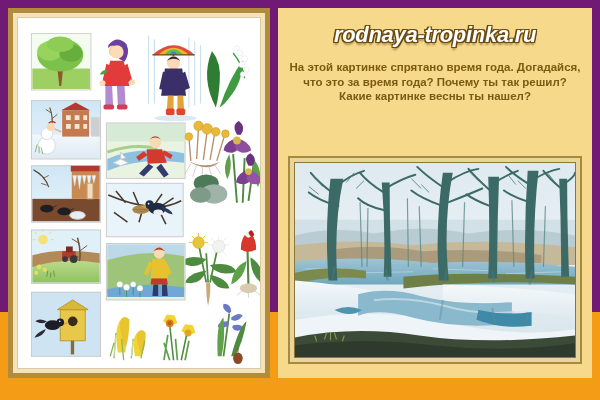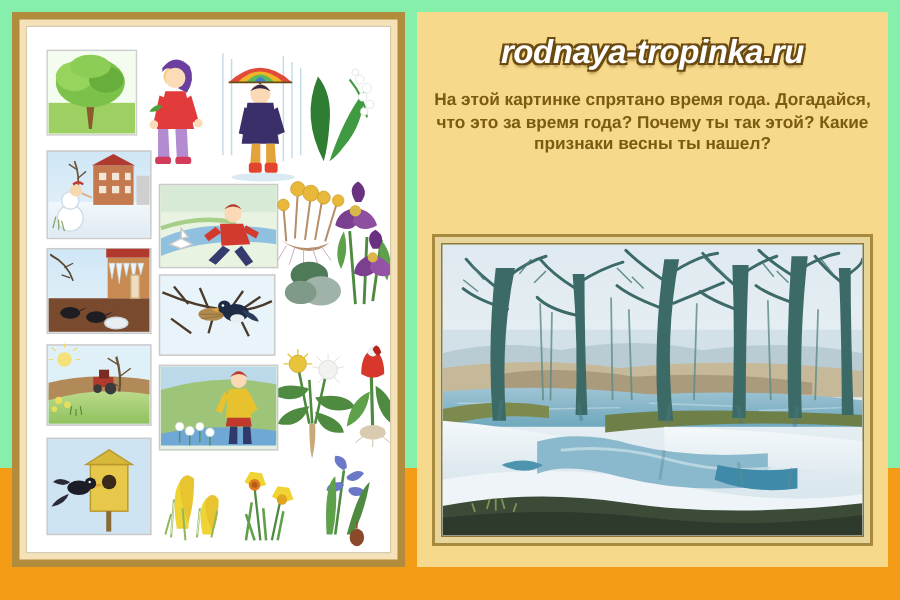--- a/index.html
+++ b/index.html
@@ -1,21 +1,21 @@
 <!DOCTYPE html>
 <html><head>
 <meta charset="utf-8">
 <style>
   html,body{margin:0;padding:0;}
   body{
     width:600px;height:400px;overflow:hidden;
     font-family:"Liberation Sans", sans-serif;
     background:#F59C16;
   }
-  #page{position:relative;width:600px;height:312px;background:#86efac;}
+  #page{position:relative;width:600px;height:312px;background:#701a75;}
 
   
   #collage-frame{
     position:absolute;left:8px;top:8px;width:262px;height:370px;
     background:#F5E2B8;
     border:5px solid #B08C3C;
     box-sizing:border-box;
     padding:4px;
   }
   #collage-panel{
@@ -403,21 +403,21 @@
         <path d="M229 344 l0 -5" stroke="#8a4a2a" stroke-width="1" fill="none"></path>
       </g>
     </svg>
    </div>
   </div>
 
   <div id="right">
 
     <div id="site-title">rodnaya-tropinka.ru</div>
 
-    <div id="prompt-text">На этой картинке спрятано время года. Догадайся, что это за время года? Почему ты так этой? Какие признаки весны ты нашел?</div>
+    <div id="prompt-text">На этой картинке спрятано время года. Догадайся, что это за время года? Почему ты так решил? Какие картинке весны ты нашел?</div>
 
     <div id="painting-frame">
       <div id="painting">
         <svg width="100%" height="100%" viewBox="0 0 284 198" preserveAspectRatio="none">
           <defs>
             <linearGradient id="psky" x1="0" y1="0" x2="0" y2="1">
               <stop offset="0%" stop-color="#dfeaf0"></stop>
                 <stop offset="55%" stop-color="#e8f0f4"></stop>
               <stop offset="100%" stop-color="#d4e3ea"></stop>
             </linearGradient>

